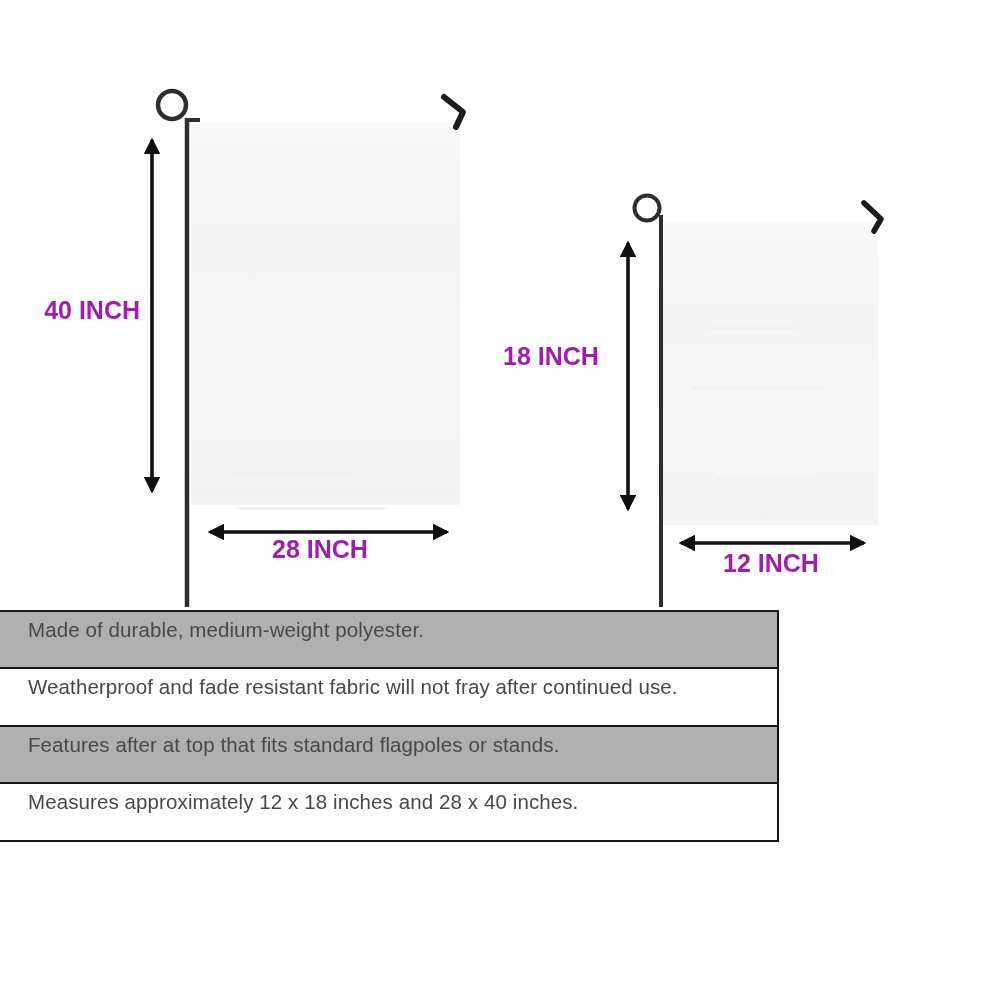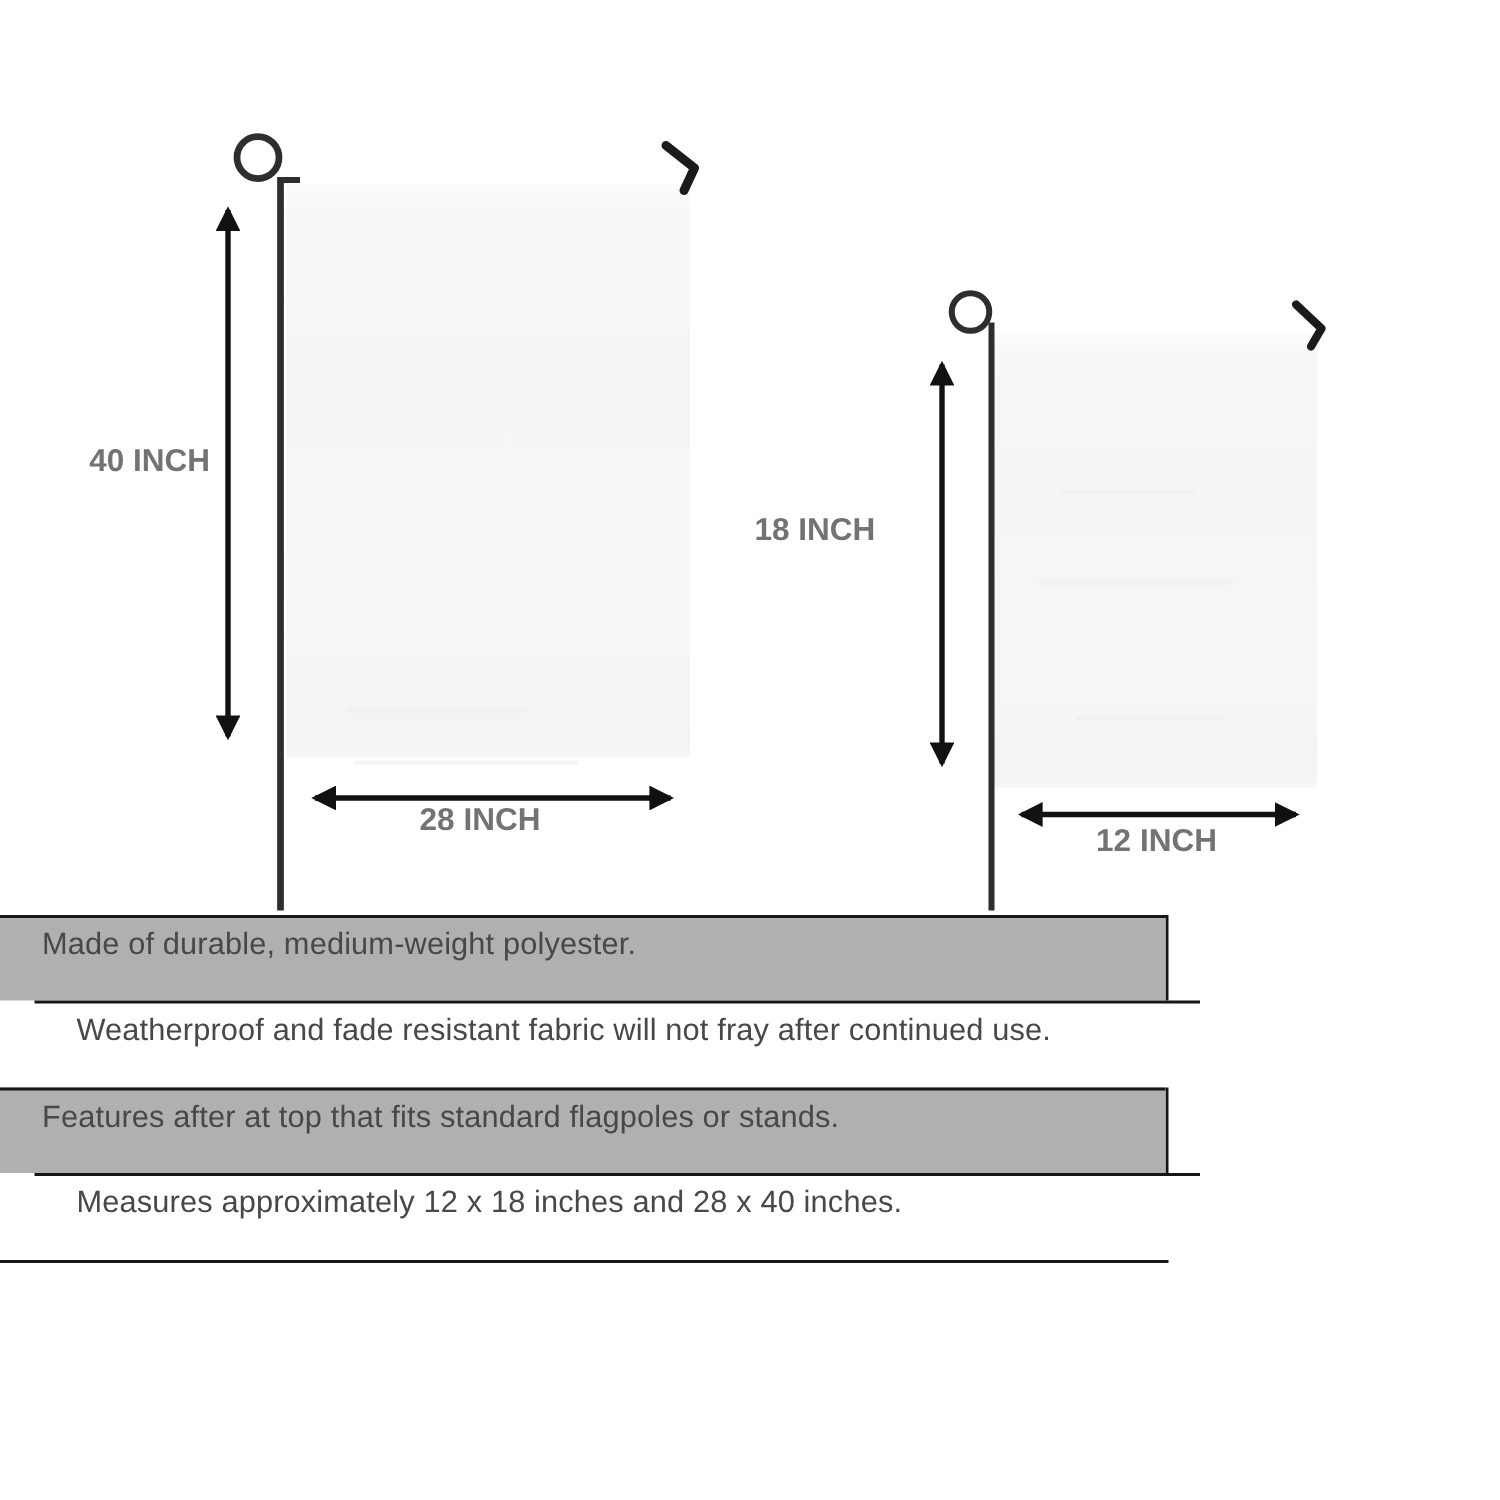--- a/index.html
+++ b/index.html
@@ -26,40 +26,40 @@
     position: absolute;
     background: linear-gradient(180deg, #fbfbfb 0%, #f7f7f7 6%, #f5f5f5 30%, #f5f6f5 78%, #f3f3f3 97%, #f6f6f6 100%);
   }
   .flag-panel.large { left: 191px; top: 122px; width: 269px; height: 383px; }
   .flag-panel.small { left: 662px; top: 222px; width: 216px; height: 303px; }
   .crease { position: absolute; height: 3px; background: #ededed; opacity: .55; border-radius: 2px; }
   
   #overlay { position: absolute; left: 0; top: 0; pointer-events: none; }
   
   .dim-label {
-    position: absolute; font-weight: 700; font-size: 21px; color: #737373; letter-spacing: 0;
+    position: absolute; font-weight: 700; font-size: 25px; color: #a21caf; letter-spacing: 0;
   }
   .dim-40 { left: 30px;  top: 296px; width: 110px; text-align: right; }
   .dim-28 { left: 245px; top: 535px; width: 150px; text-align: center; }
   .dim-18 { left: 503px; top: 342px; width: 110px; text-align: left; }
   .dim-12 { left: 696px; top: 549px; width: 150px; text-align: center; }
   
   .features {
     position: absolute; left: -2px; top: 610px; width: 781px;
     border: 2px solid #161616;
   }
   .feature-row {
     width: 100%; height: 57.4px;
     border-top: 2px solid #161616;
     padding: 6px 12px 0 28px;
     font-size: 20.5px; color: #484848; letter-spacing: 0.1px;
   }
   .feature-row:first-child { border-top: none; height: 55.4px; }
   .feature-row.gray  { background: #b0b0b0; }
-  .feature-row.white { background: #ffffff; margin-left: 23px; }
+  .feature-row.white { background: #ffffff; }
 </style>
 </head>
 <body>
 
 <div id="stage">
 
 
   <div class="flag-panel large">
     <div class="crease" style="left:40px; top:350px; width:120px;"></div>
     <div class="crease" style="left:45px; top:385px; width:150px;"></div>

